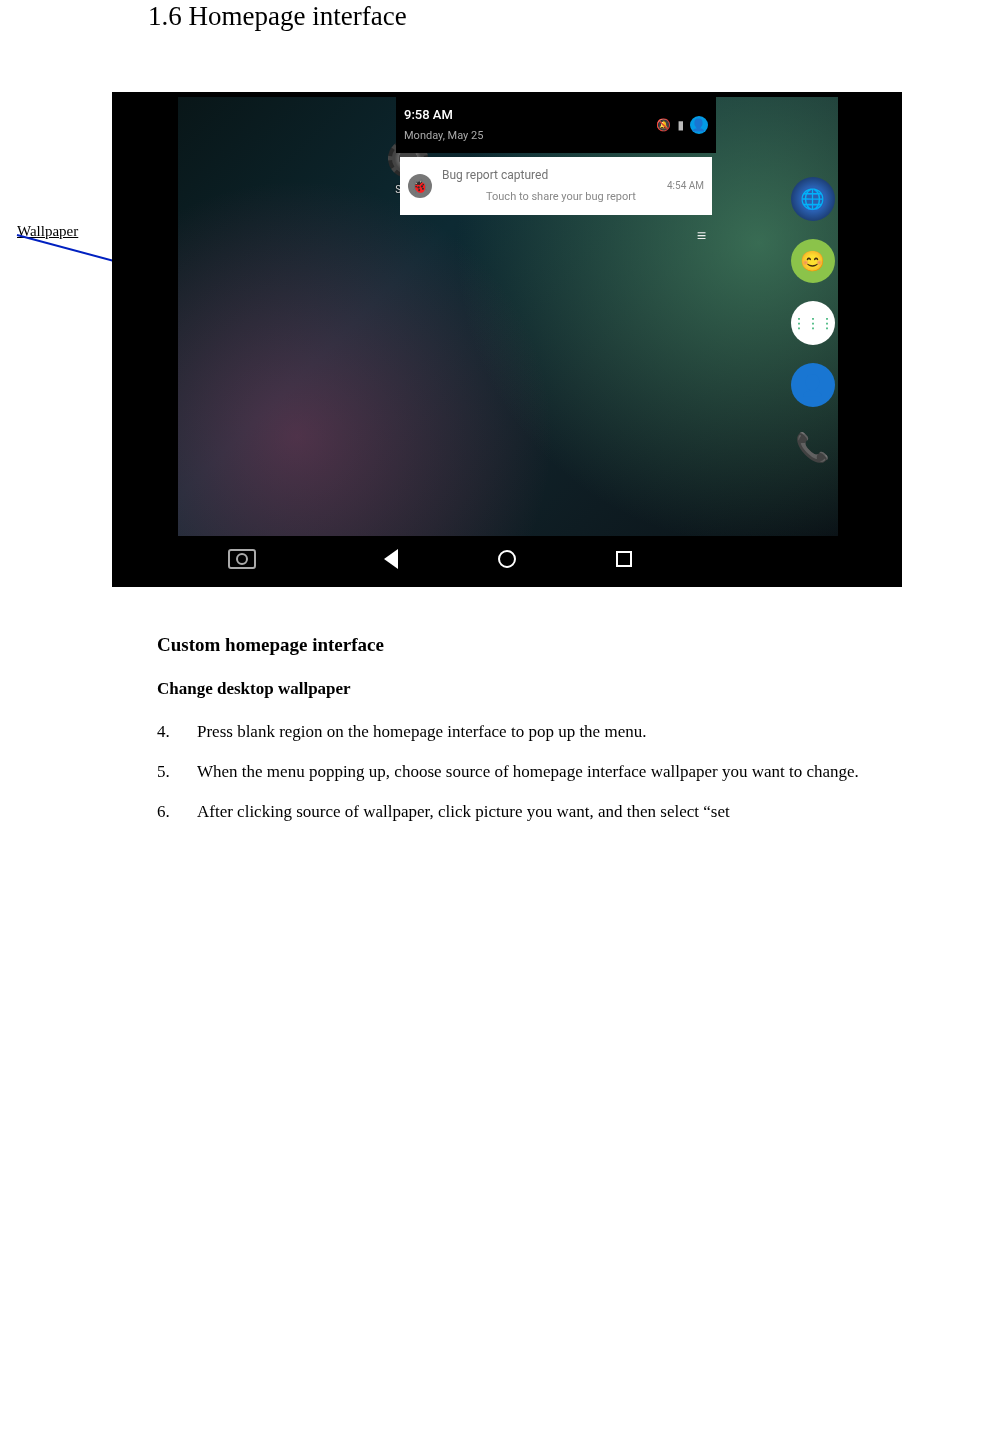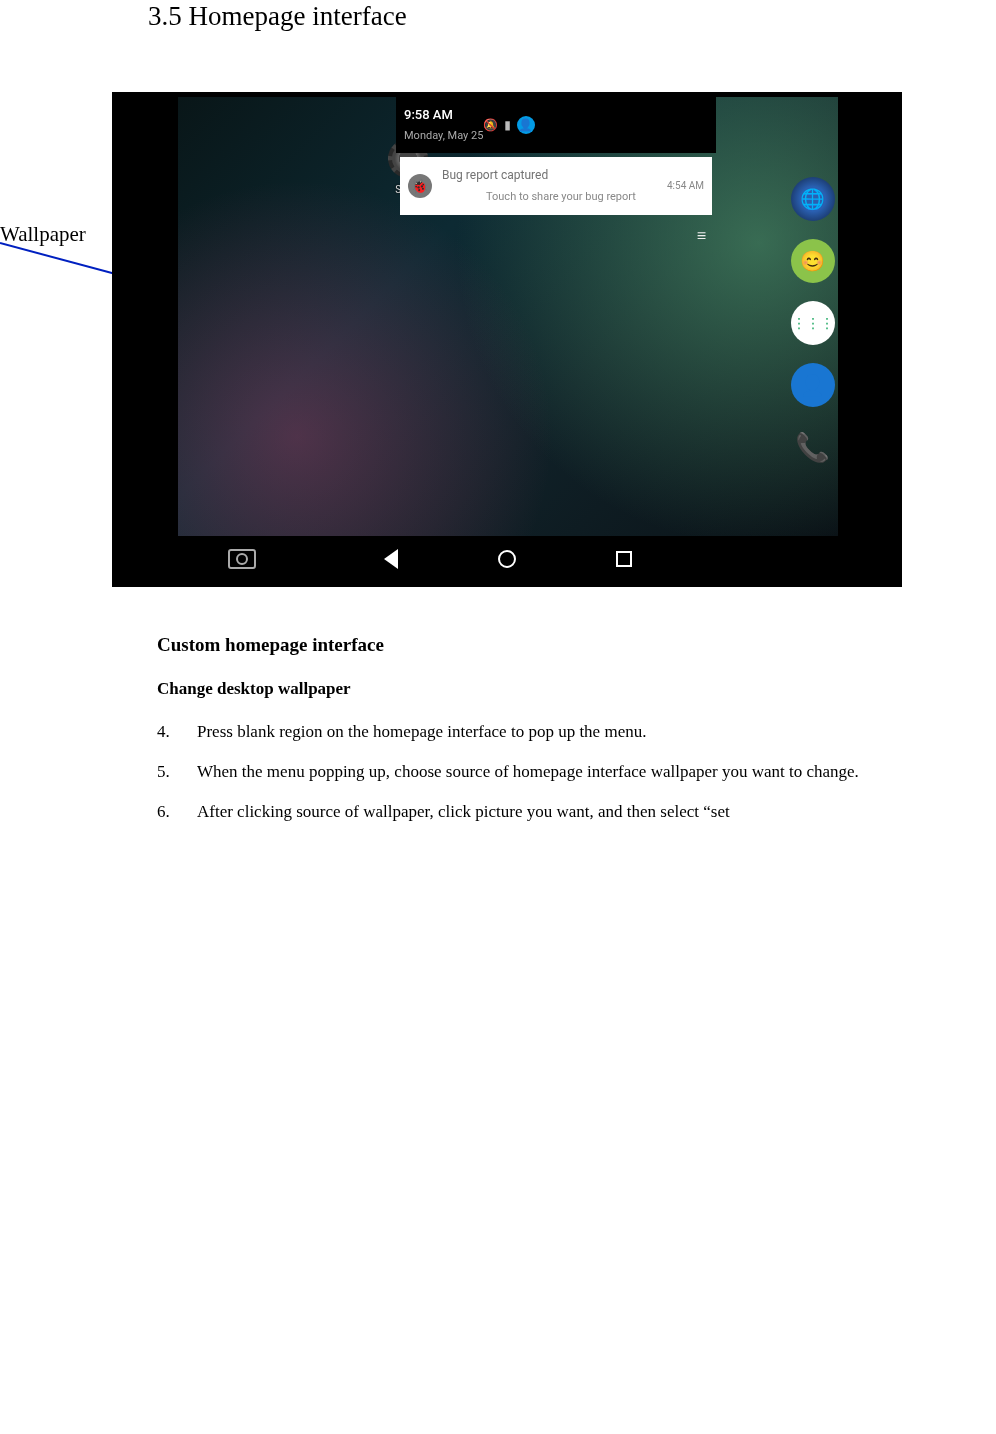--- a/index.html
+++ b/index.html
@@ -12,22 +12,23 @@
   .indent { padding-left:160px; }
   .indent2 { padding-left:157px; }
   .para-top { text-align:justify; margin-bottom:60px; }
   .h35 {
     font-size:27px; font-weight:400; margin:0 0 60px 148px;
     line-height:1.2;
   }
   .para2 { text-align:justify; margin:0 0 60px 0; }
   .figwrap { display:flex; align-items:flex-start; margin-bottom:40px; }
   .callout {
-    width:100px; font-size:21px; padding-top:130px; padding-left:0px;
+    width:100px; font-size:15px; padding-top:130px; padding-left:17px;
     line-height:1.2;
+    text-decoration:underline;
   }
   .callout-line {
     position:absolute; width:140px; height:2px; background:#0020c0;
     transform-origin:left center;
   }
 
   
   .tablet {
     width:790px; height:495px; background:#000; position:relative;
     margin-left:12px; overflow:hidden;
@@ -53,21 +54,21 @@
     color:#ddd; font-family:Roboto,Arial,sans-serif; font-size:10px;
     text-shadow:0 0 2px #000; margin-top:2px;
   }
   
   .panel {
     position:absolute; left:218px; top:0; width:320px;
     font-family:Roboto,Arial,sans-serif;
   }
   .panel-hdr {
     background:#000; color:#eee; padding:6px 8px 6px 8px;
-    display:flex; justify-content:flex-start;
+    display:flex; justify-content:space-between;
   }
   .panel-hdr .meta { display:flex; align-items:center; gap:6px; }
   .userdot {
     width:18px; height:18px; border-radius:50%; background:#039be5;
     display:flex; align-items:center; justify-content:center;
     color:#fff; font-size:12px; font-weight:bold;
   }
   .panel-time { font-size:13px; font-weight:500; color:#fff;}
   .panel-date { font-size:11px; color:#aaa; margin-top:-2px; }
   .notif {
@@ -129,21 +130,21 @@
   .olist { list-style:none; }
   .li { display:flex; margin-bottom:8px; text-align:justify; }
   .li .num { min-width:40px; }
 </style>
 </head>
 <body>
 
 <div class="page">
 
 
-  <h2 class="h35">3.5 Homepage interface</h2>
+  <h2 class="h35">1.6 Homepage interface</h2>
 
 
   <div class="figwrap">
     <div class="callout">
       <span>Wallpaper</span>
       <div style="position:relative">
         <div class="callout-line" style="top:-6px; left:0; transform:rotate(15deg);"></div>
       </div>
     </div>
 

